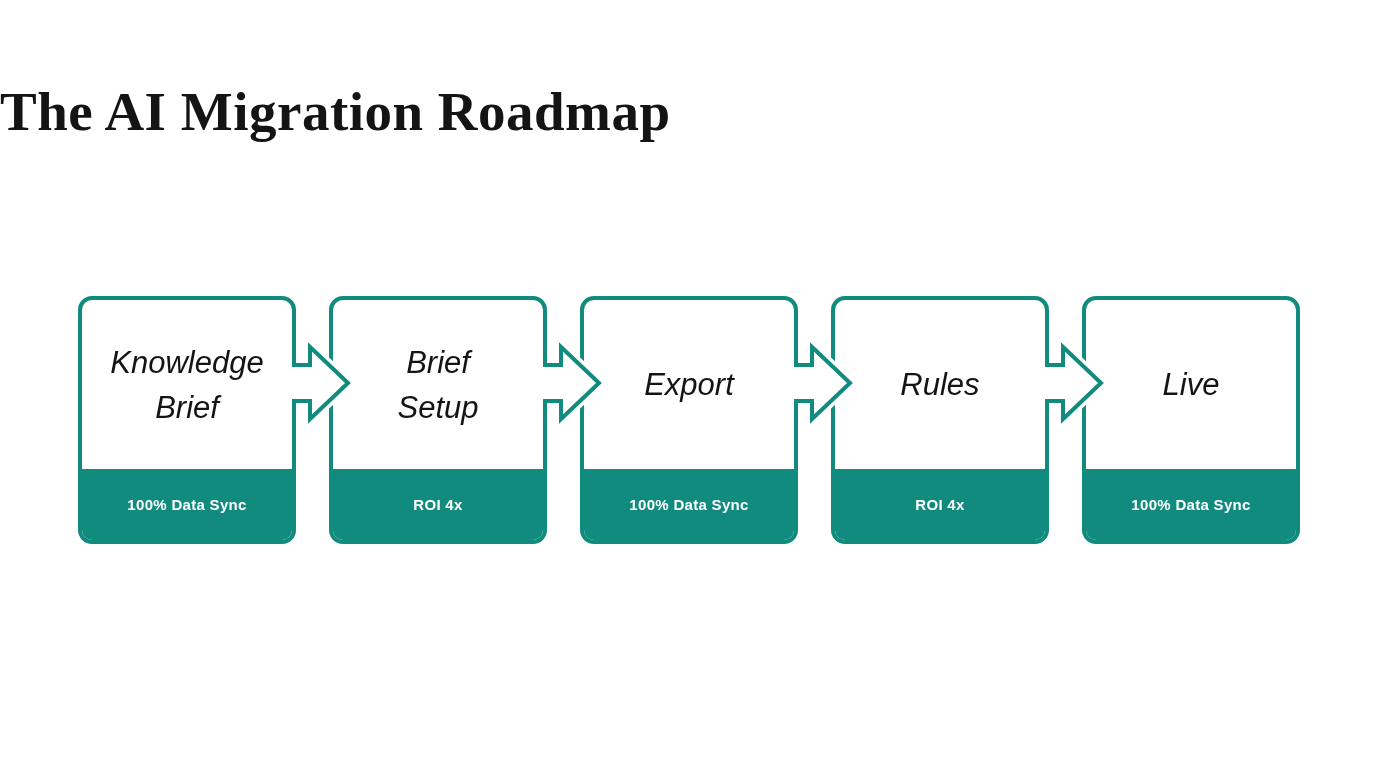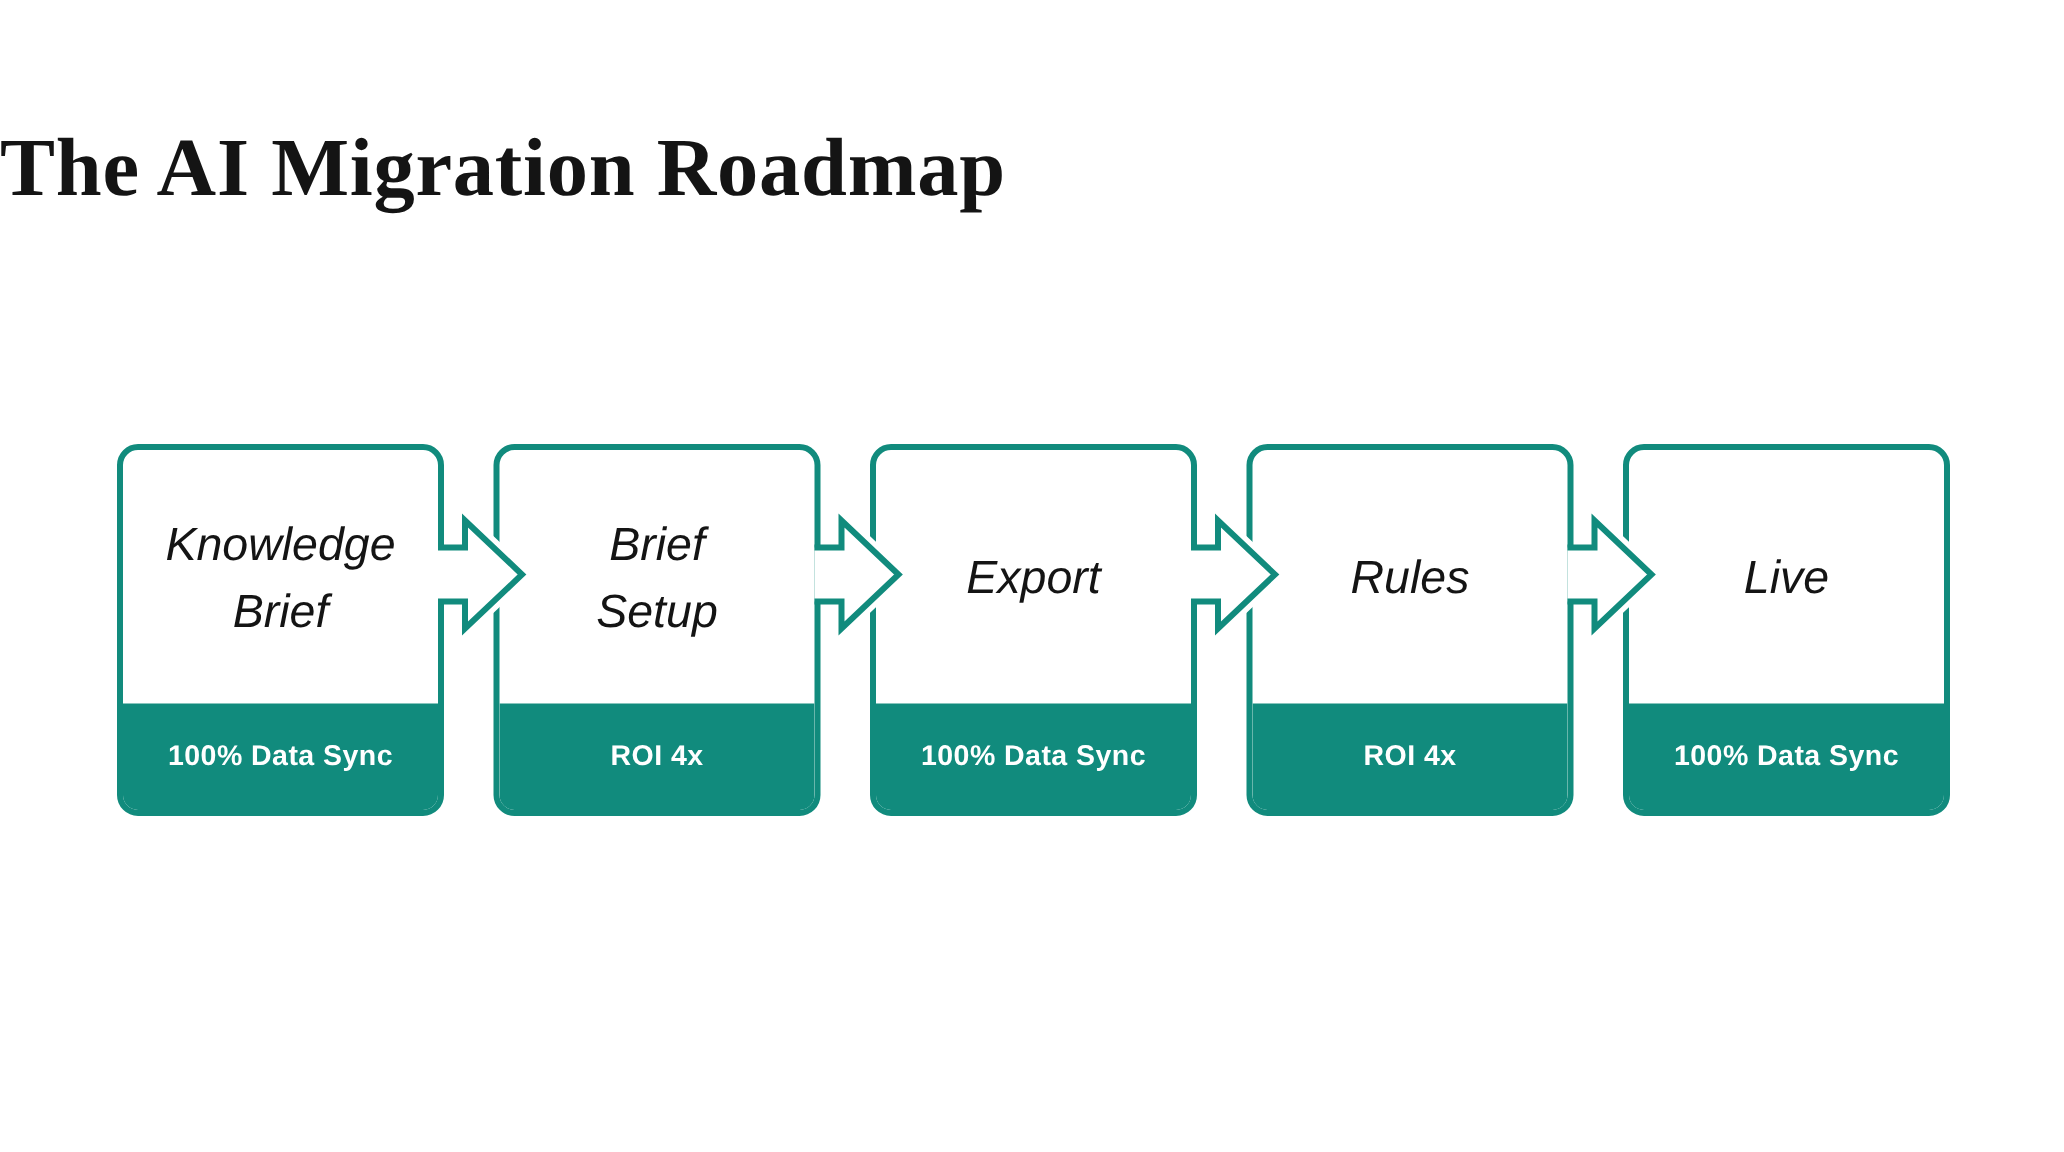--- a/index.html
+++ b/index.html
@@ -63,21 +63,21 @@
     color: var(--label-text);
     font-style: italic;
   }
   .step-metric {
     height: 71px;
     background: var(--accent-teal);
     color: var(--metric-text);
     display: flex;
     align-items: center;
     justify-content: center;
-    font-size: 19px;
+    font-size: 15px;
     font-weight: 600;
     letter-spacing: 0.3px;
   }
   .connector-arrow {
     position: absolute;
     top: 338px;
     width: 60px;
     height: 90px;
     overflow: visible;
   }

